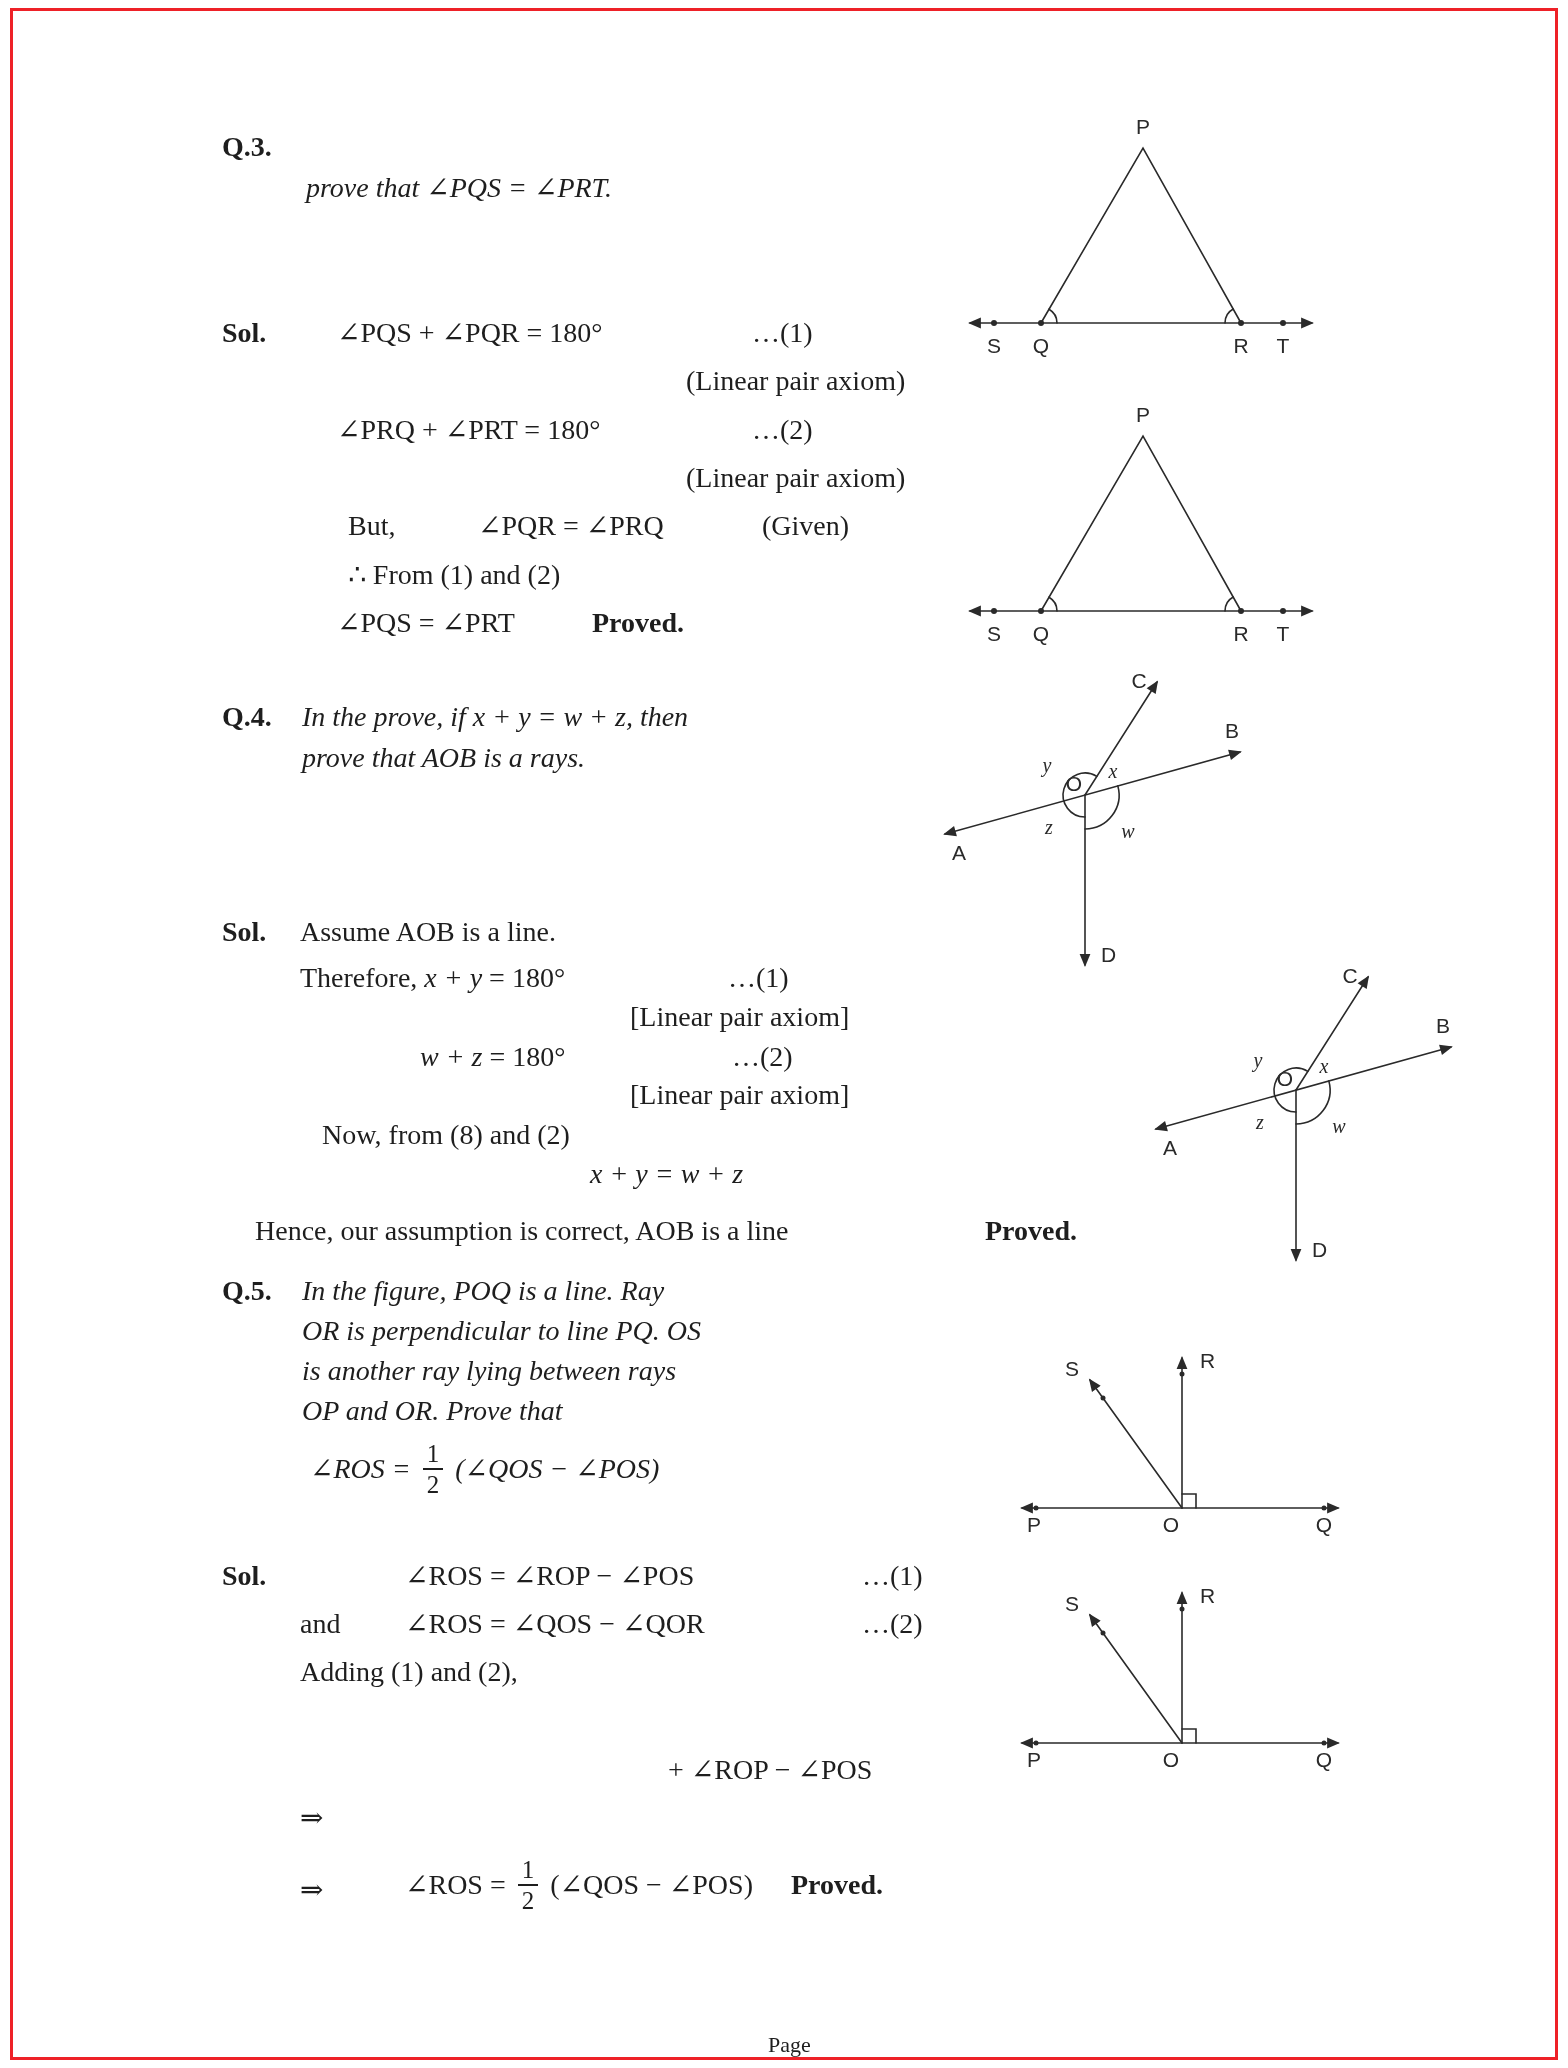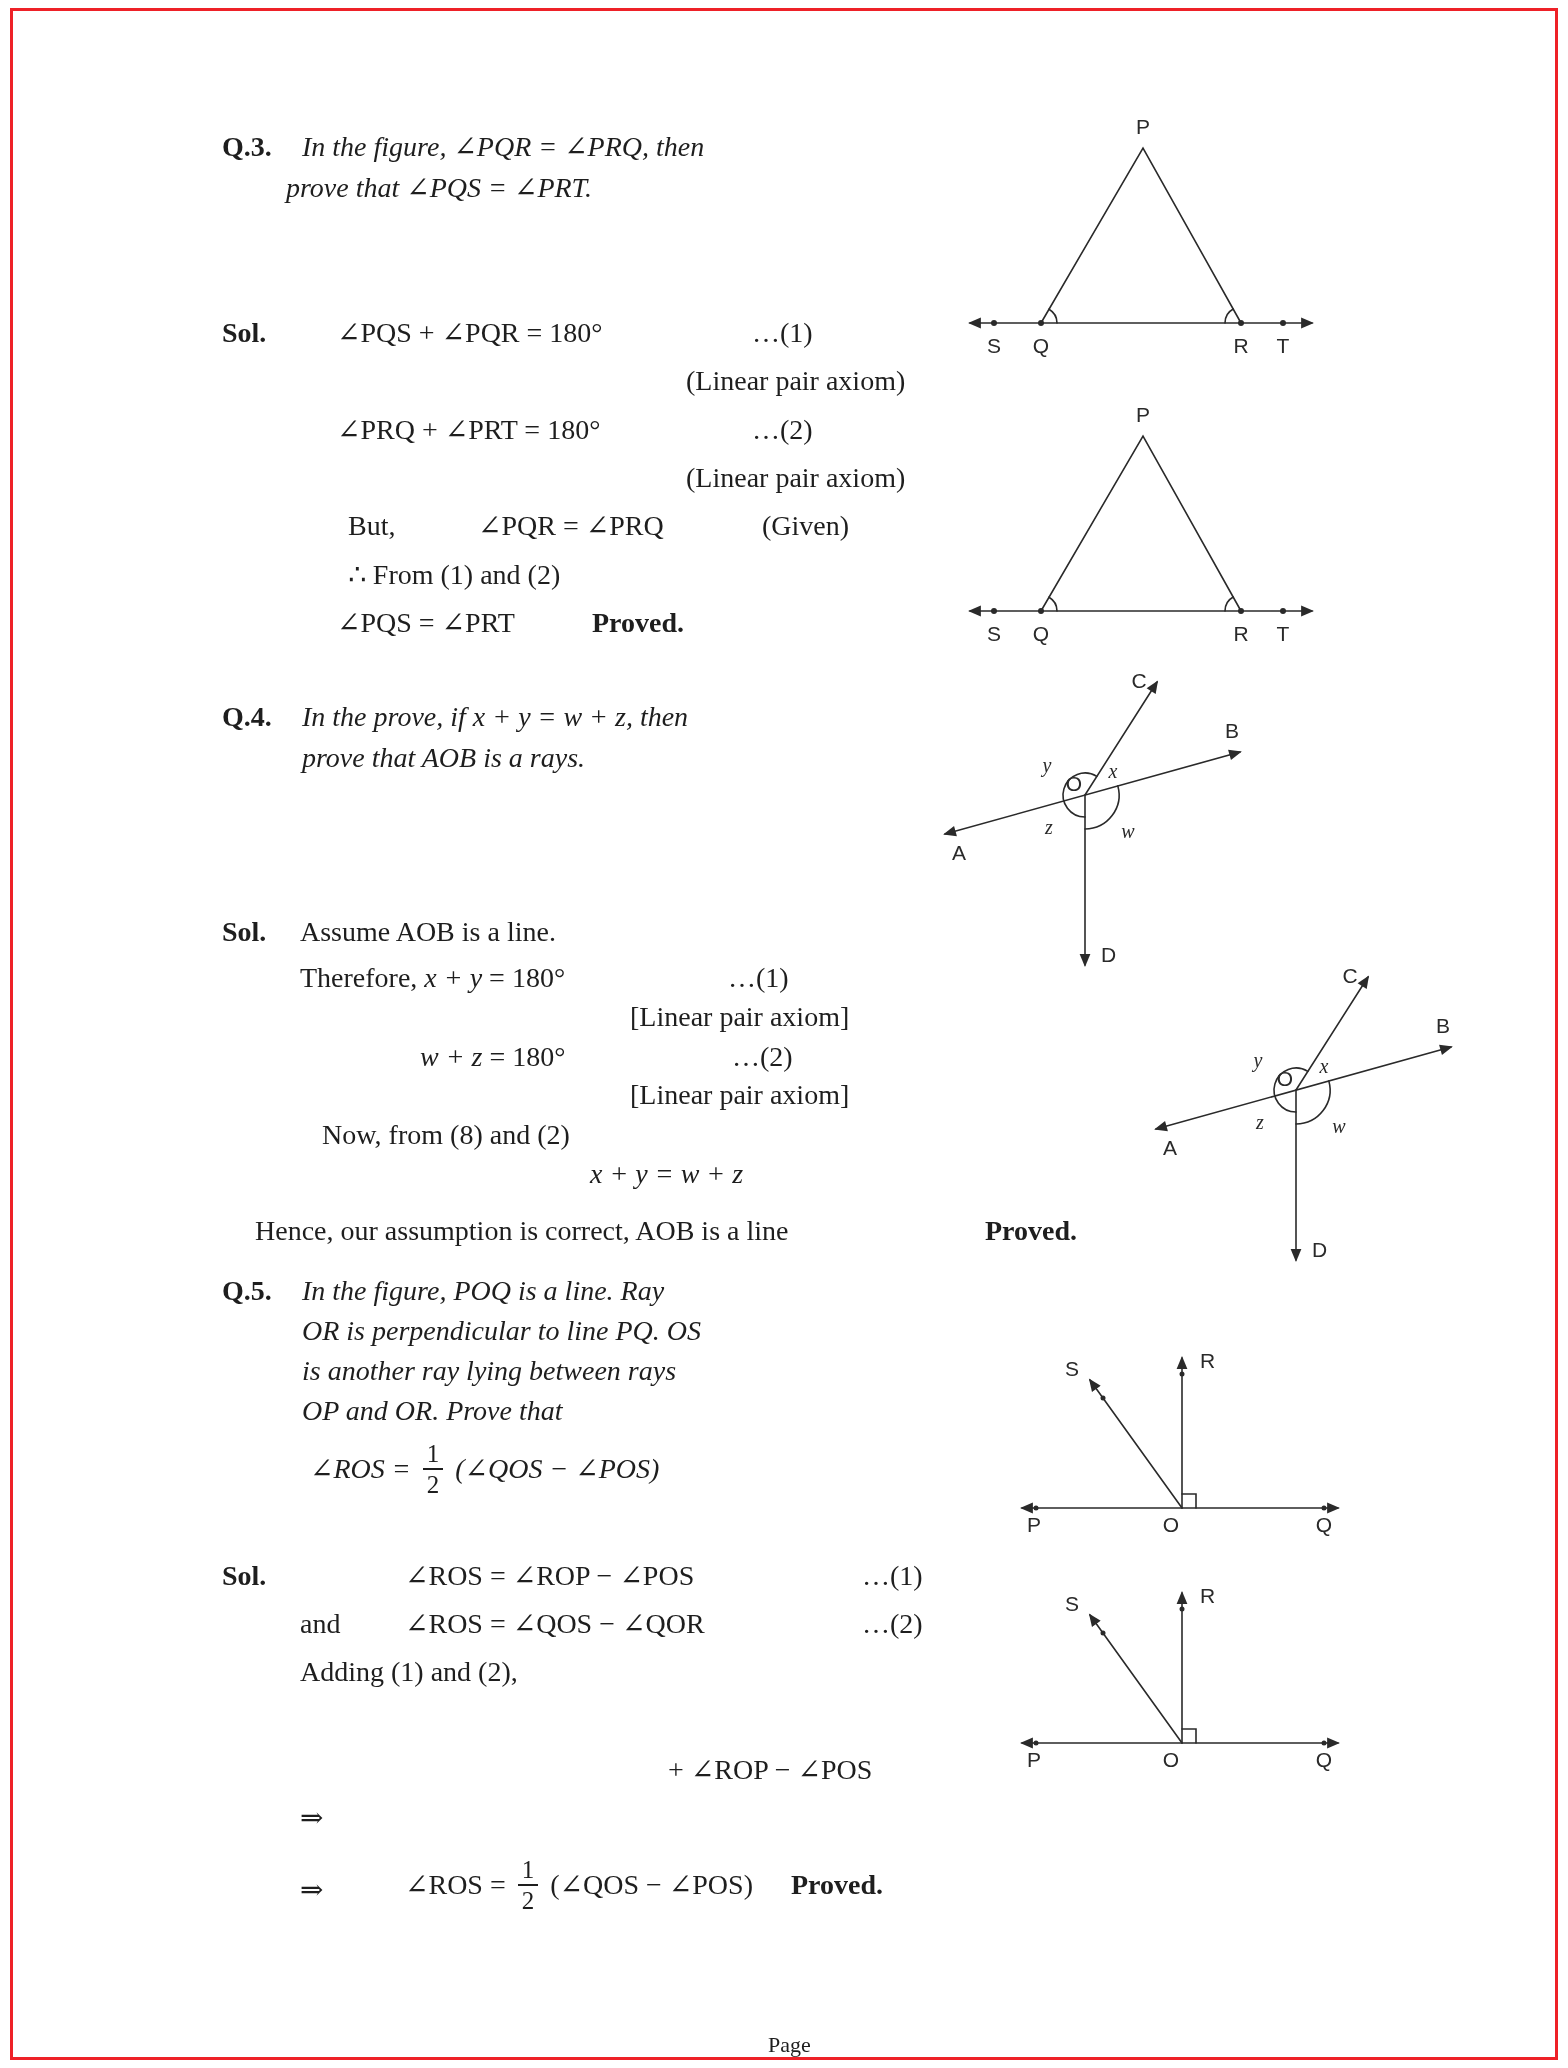--- a/index.html
+++ b/index.html
@@ -29,22 +29,21 @@
   svg text.varlabel { font-family:"Liberation Serif","DejaVu Serif",serif; font-style:italic; font-size:20px; }
   .footer { position:absolute; font-size:22px; }
 </style>
 </head>
 <body>
 
 <div class="page">
   <div class="page-border"></div>
 
   <div class="line bold" style="left:222px; top:129px">Q.3.</div>
-  <div class="line italic" style="left:302px; top:129px">In the figure, ∠PQR = ∠PRQ, then</div>
-  <div class="line italic" style="left:286px; top:170px">prove that ∠PQS = ∠PRT.</div>
+  <div class="line italic" style="left:306px; top:170px">prove that ∠PQS = ∠PRT.</div>
 
   <svg class="fig" style="left:956px; top:108px" width="370" height="255" viewBox="0 0 370 255">
     <defs>
       <marker id="m1" viewBox="0 0 10 10" refX="8.5" refY="5" markerWidth="8.5" markerHeight="8" orient="auto-start-reverse">
         <path class="ah" d="M0,0.8 L10,5 L0,9.2 Z"></path>
       </marker>
     </defs>
     <path class="st" d="M14,215 H356" marker-start="url(#m1)" marker-end="url(#m1)"></path>
     <path class="st" d="M85,215 L187,40 L285,215"></path>
     <path class="st" d="M101,215 A16,16 0 0 0 93,201.2"></path>

